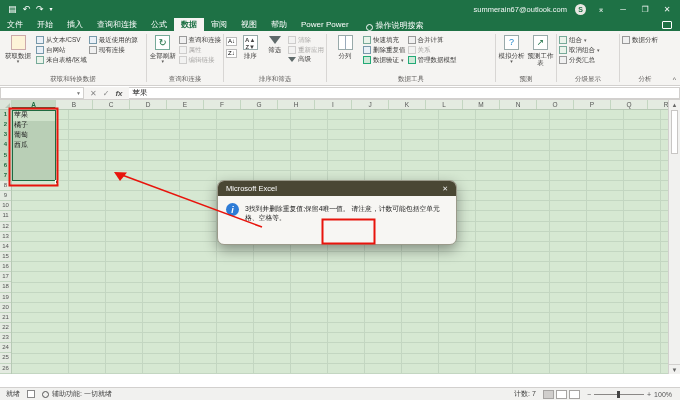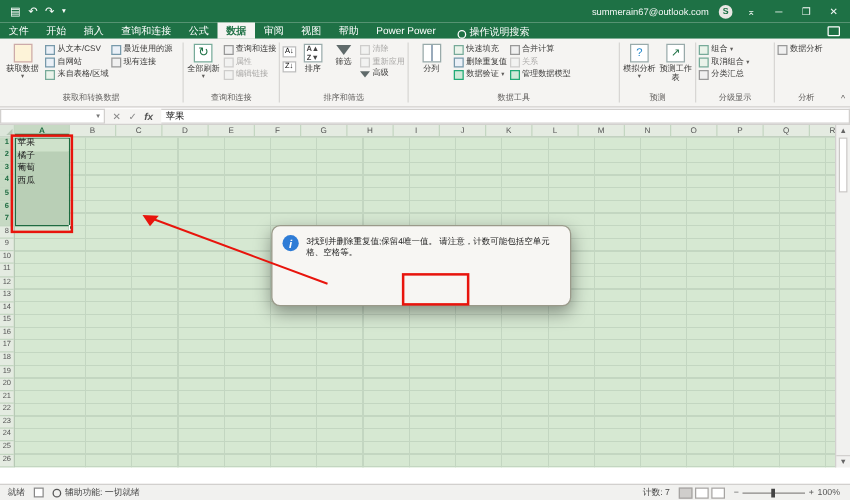--- a/index.html
+++ b/index.html
@@ -456,20 +456,24 @@
         <div class="ztrack">
             <div class="zthumb"></div>
           </div>
         <span>+</span>
         <span>100%</span>
       </div>
     </div>
   </div>
 
   <div class="dialog">
+    <div class="dtitle">
+      <span>Microsoft Excel</span>
+      <span class="dclose">✕</span>
+    </div>
     <div class="dbody">
       <div class="info-ic">i</div>
       <div class="dmsg">3找到并删除重复值;保留4唯一值。 请注意，计数可能包括空单元格、空格等。</div>
     </div>
   </div>
 
   <svg class="annot" viewBox="0 0 680 400">
     <rect x="9.5" y="108.5" width="48" height="77" fill="none" stroke="#e8140c" stroke-width="2"></rect>
     <rect x="322.5" y="219.5" width="52" height="24" fill="none" stroke="#e8140c" stroke-width="2"></rect>
     <g>

